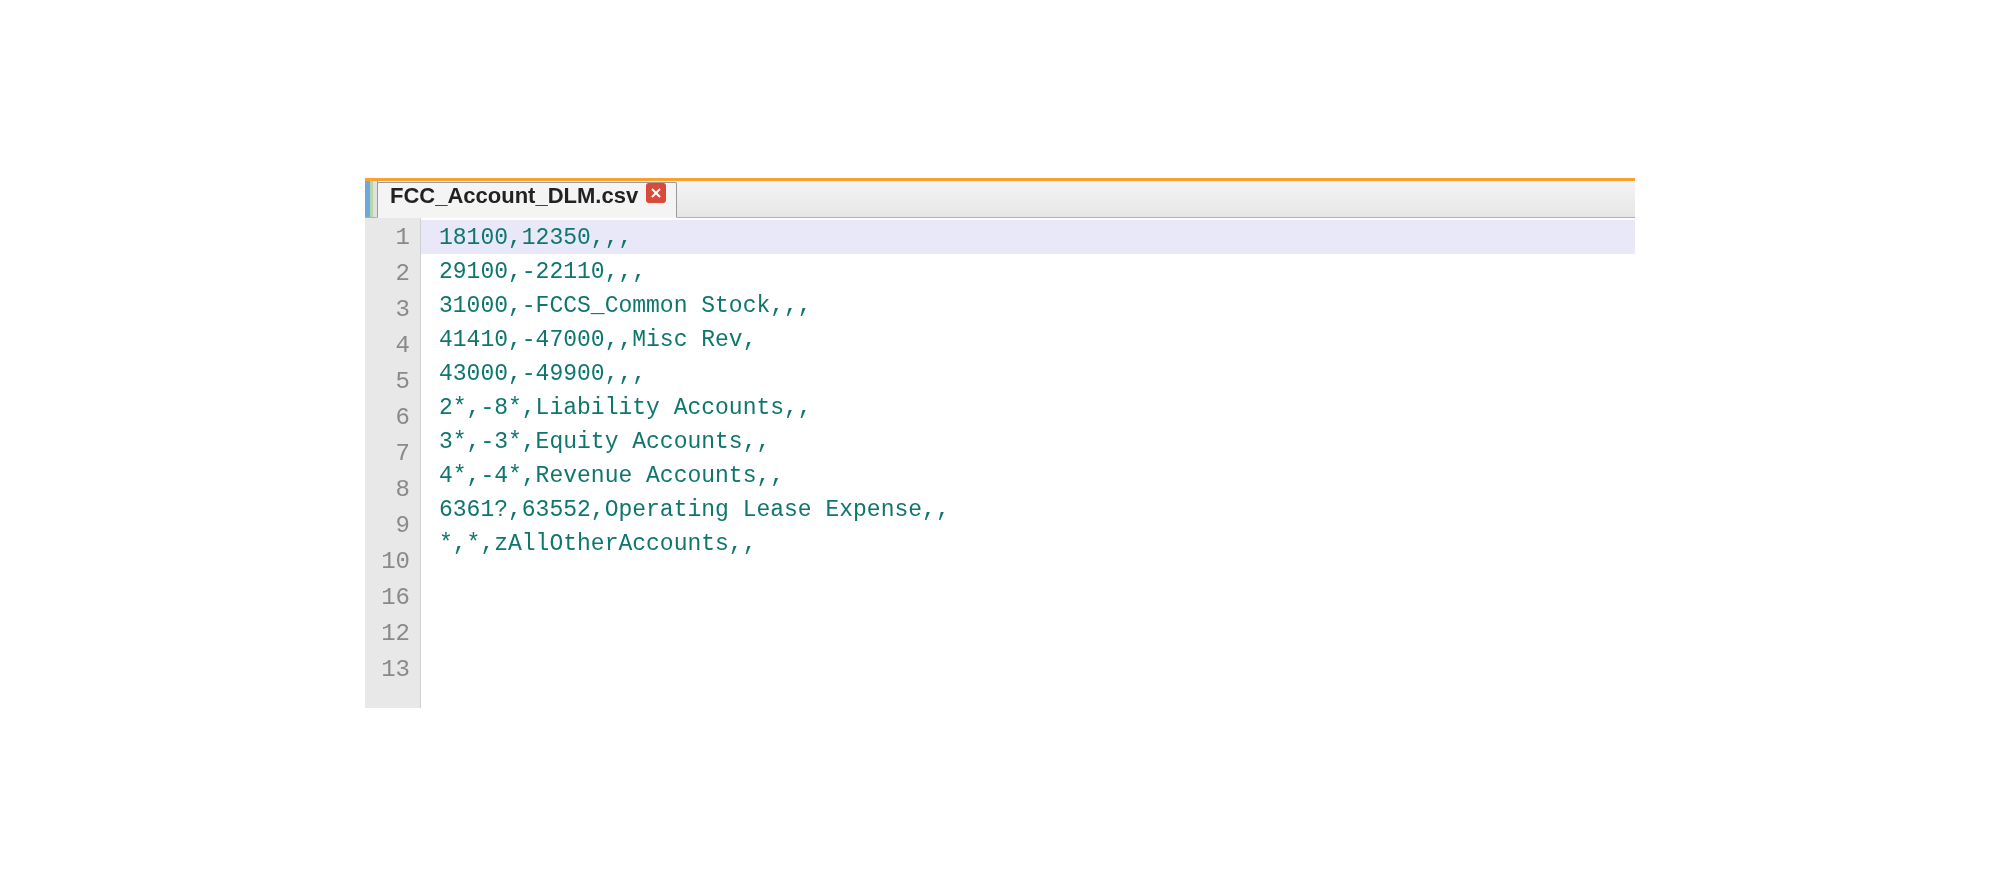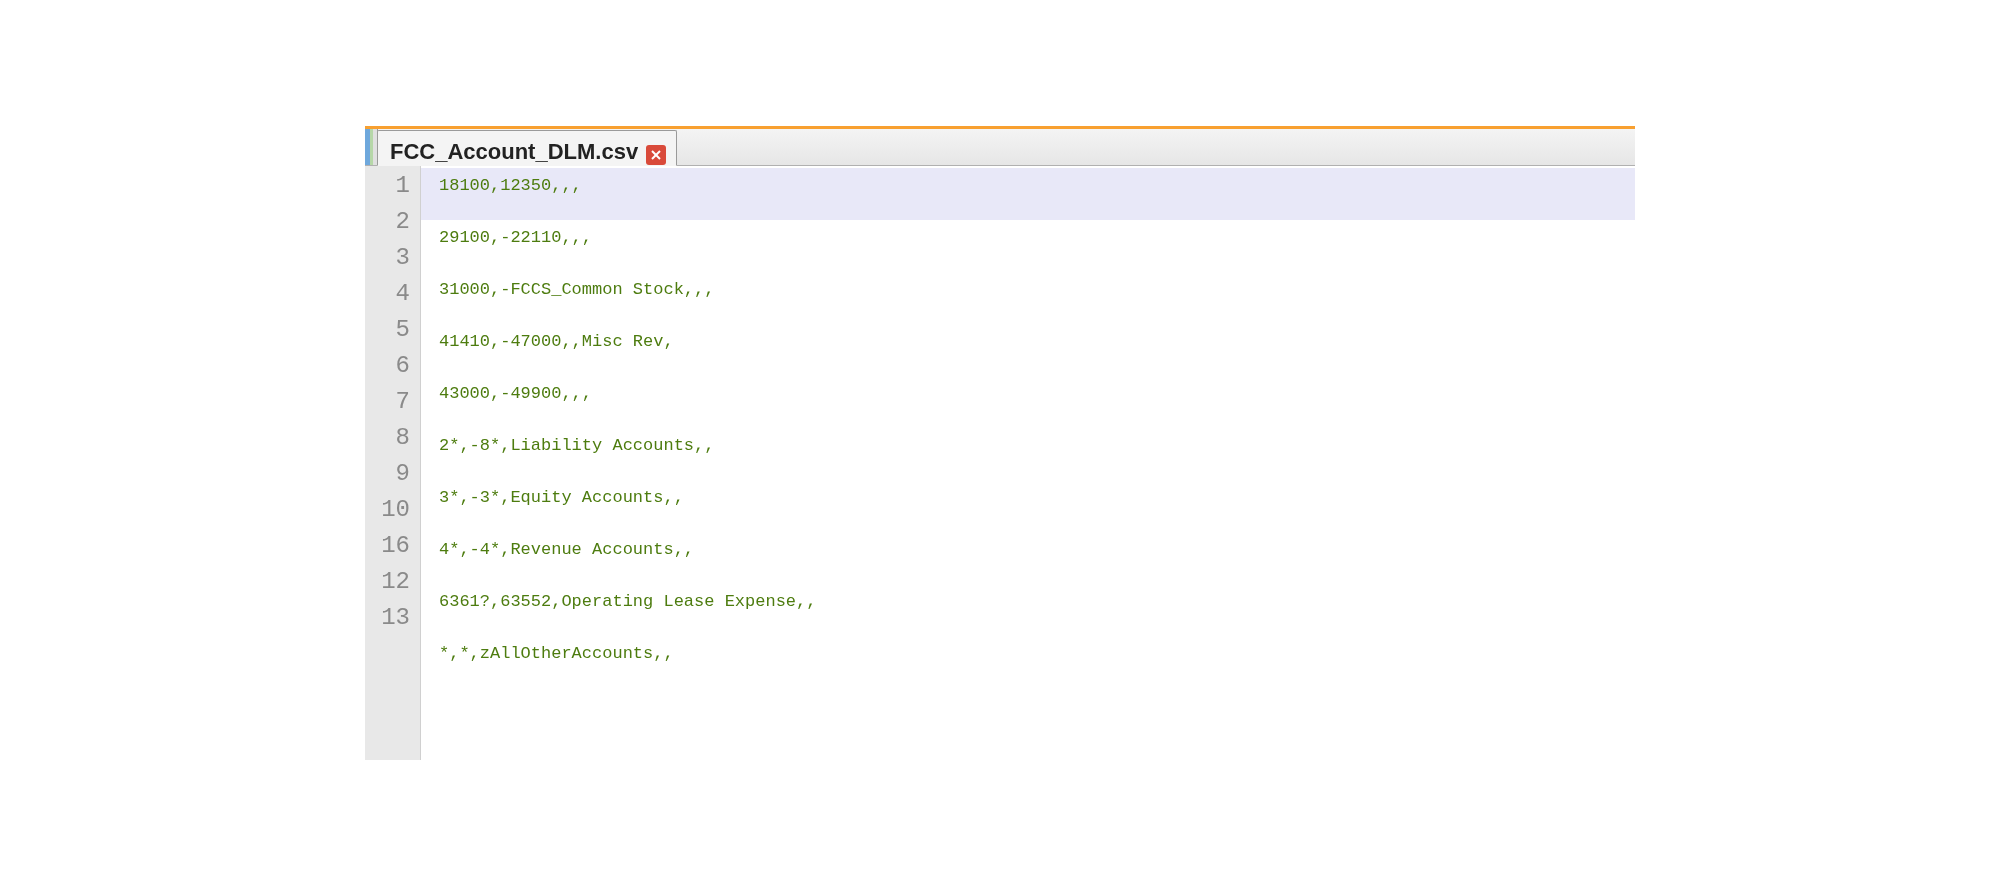--- a/index.html
+++ b/index.html
@@ -42,21 +42,21 @@
     .tab {
       margin-left: 12px;
       height: 36px;
       background: #f4f4f4;
       border: 1px solid #9a9a9a;
       border-bottom: 1px solid #f4f4f4;
       border-top-left-radius: 2px;
       border-top-right-radius: 2px;
       padding: 0 10px 0 12px;
       display: flex;
-      align-items: flex-end;
+      align-items: flex-start;
       gap: 8px;
       position: relative;
       top: 1px;
     }
     .tab-title {
       font-family: Tahoma, Arial, sans-serif;
       font-size: 22px;
       font-weight: bold;
       color: #222;
       white-space: nowrap;
@@ -94,24 +94,24 @@
       line-height: 36px;
       padding-right: 10px;
       font-family: "Consolas", "Courier New", monospace;
     }
     .code-area {
       flex: 1;
       padding-top: 2px;
       padding-bottom: 20px;
     }
     .code-line {
-      font-size: 17px;
-      height: 52px;
+      font-size: 23px;
+      height: 34px;
       line-height: 36px;
-      color: #4d7c0f;
+      color: #0f766e;
       padding-left: 18px;
       white-space: pre;
       font-family: "Consolas", "Courier New", monospace;
     }
     .code-line.highlighted {
       background: #e8e8f8;
     }
   </style>
 </head>
 <body>

